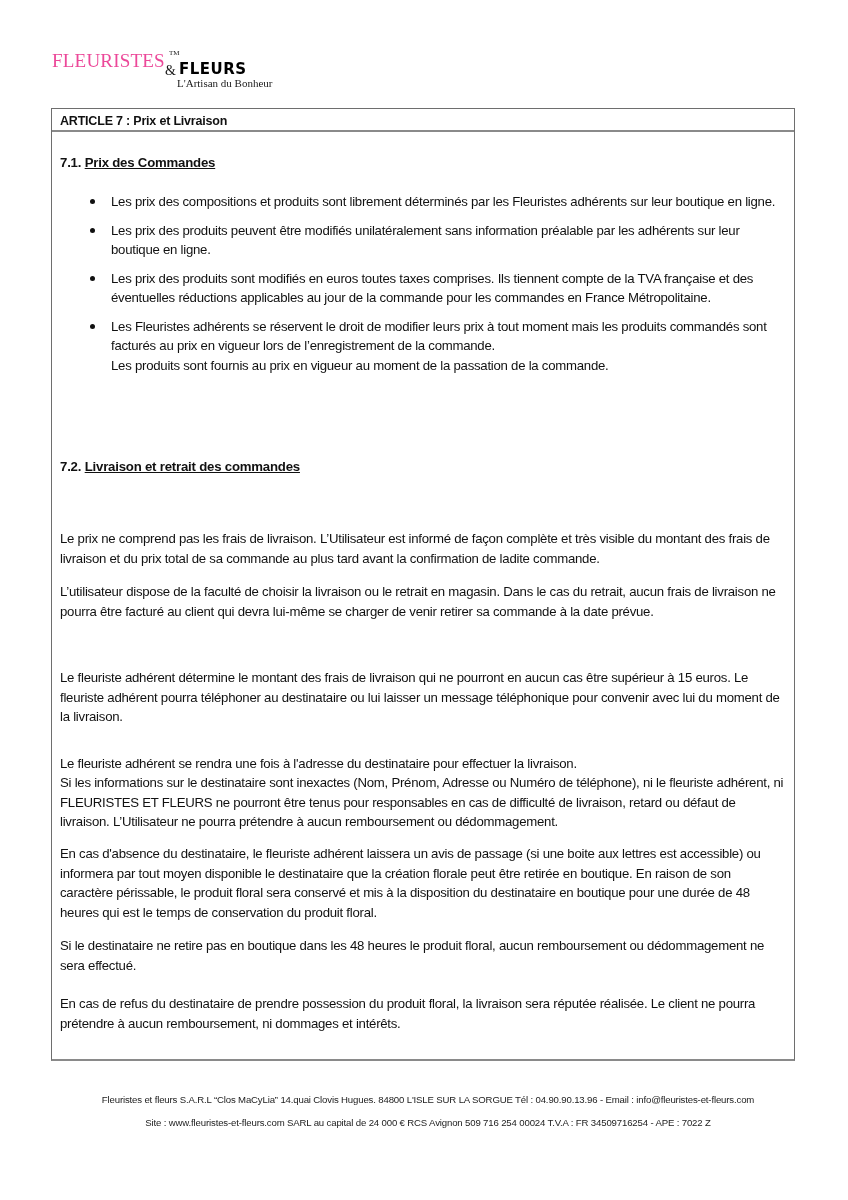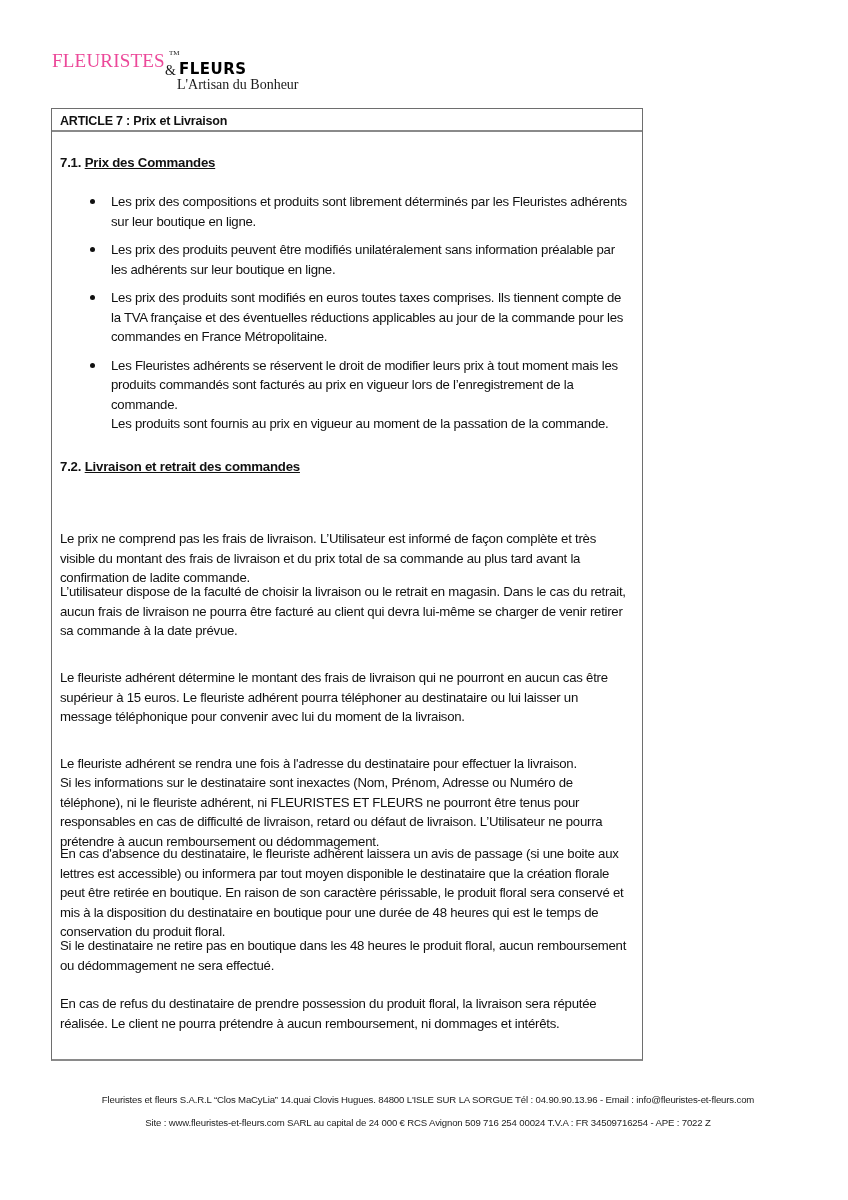--- a/index.html
+++ b/index.html
@@ -19,24 +19,24 @@
     .logo-amp {
       position: absolute; left: 113px; top: 13px;
       font-family: "Liberation Serif", serif; font-size: 14px; color: #1a1a1a;
     }
     .logo-fleurs {
       position: absolute; left: 127px; top: 10px;
       font-family: "DejaVu Sans", sans-serif; font-weight: bold; font-size: 15px; letter-spacing: 0.5px; color: #000;
     }
     .logo-tagline {
       position: absolute; left: 125px; top: 27px;
-      font-family: "Liberation Serif", serif; font-size: 14px; color: #1a1a1a; white-space: nowrap;
+      font-family: "Liberation Serif", serif; font-size: 11px; color: #1a1a1a; white-space: nowrap;
     }
     .box {
-      position: absolute; left: 51px; top: 108px; width: 592px; height: 953px;
+      position: absolute; left: 51px; top: 108px; width: 744px; height: 953px;
       border: 1px solid #6e6e6e; border-bottom: 2px solid #8a8a8a;
       box-sizing: border-box;
     }
     .box-header {
       height: 23px; border-bottom: 2px solid #8a8a8a; box-sizing: border-box;
       padding: 5px 0 0 8px;
       font-size: 12.5px; font-weight: bold; letter-spacing: -0.2px;
     }
     .content { position: absolute; left: 8px; right: 10px; top: 23px; font-size: 13.2px; line-height: 19.5px; letter-spacing: -0.25px; }
     .sec-title { font-weight: bold; font-size: 13.2px; position: absolute; left: 0; letter-spacing: -0.2px; text-align: right; }

